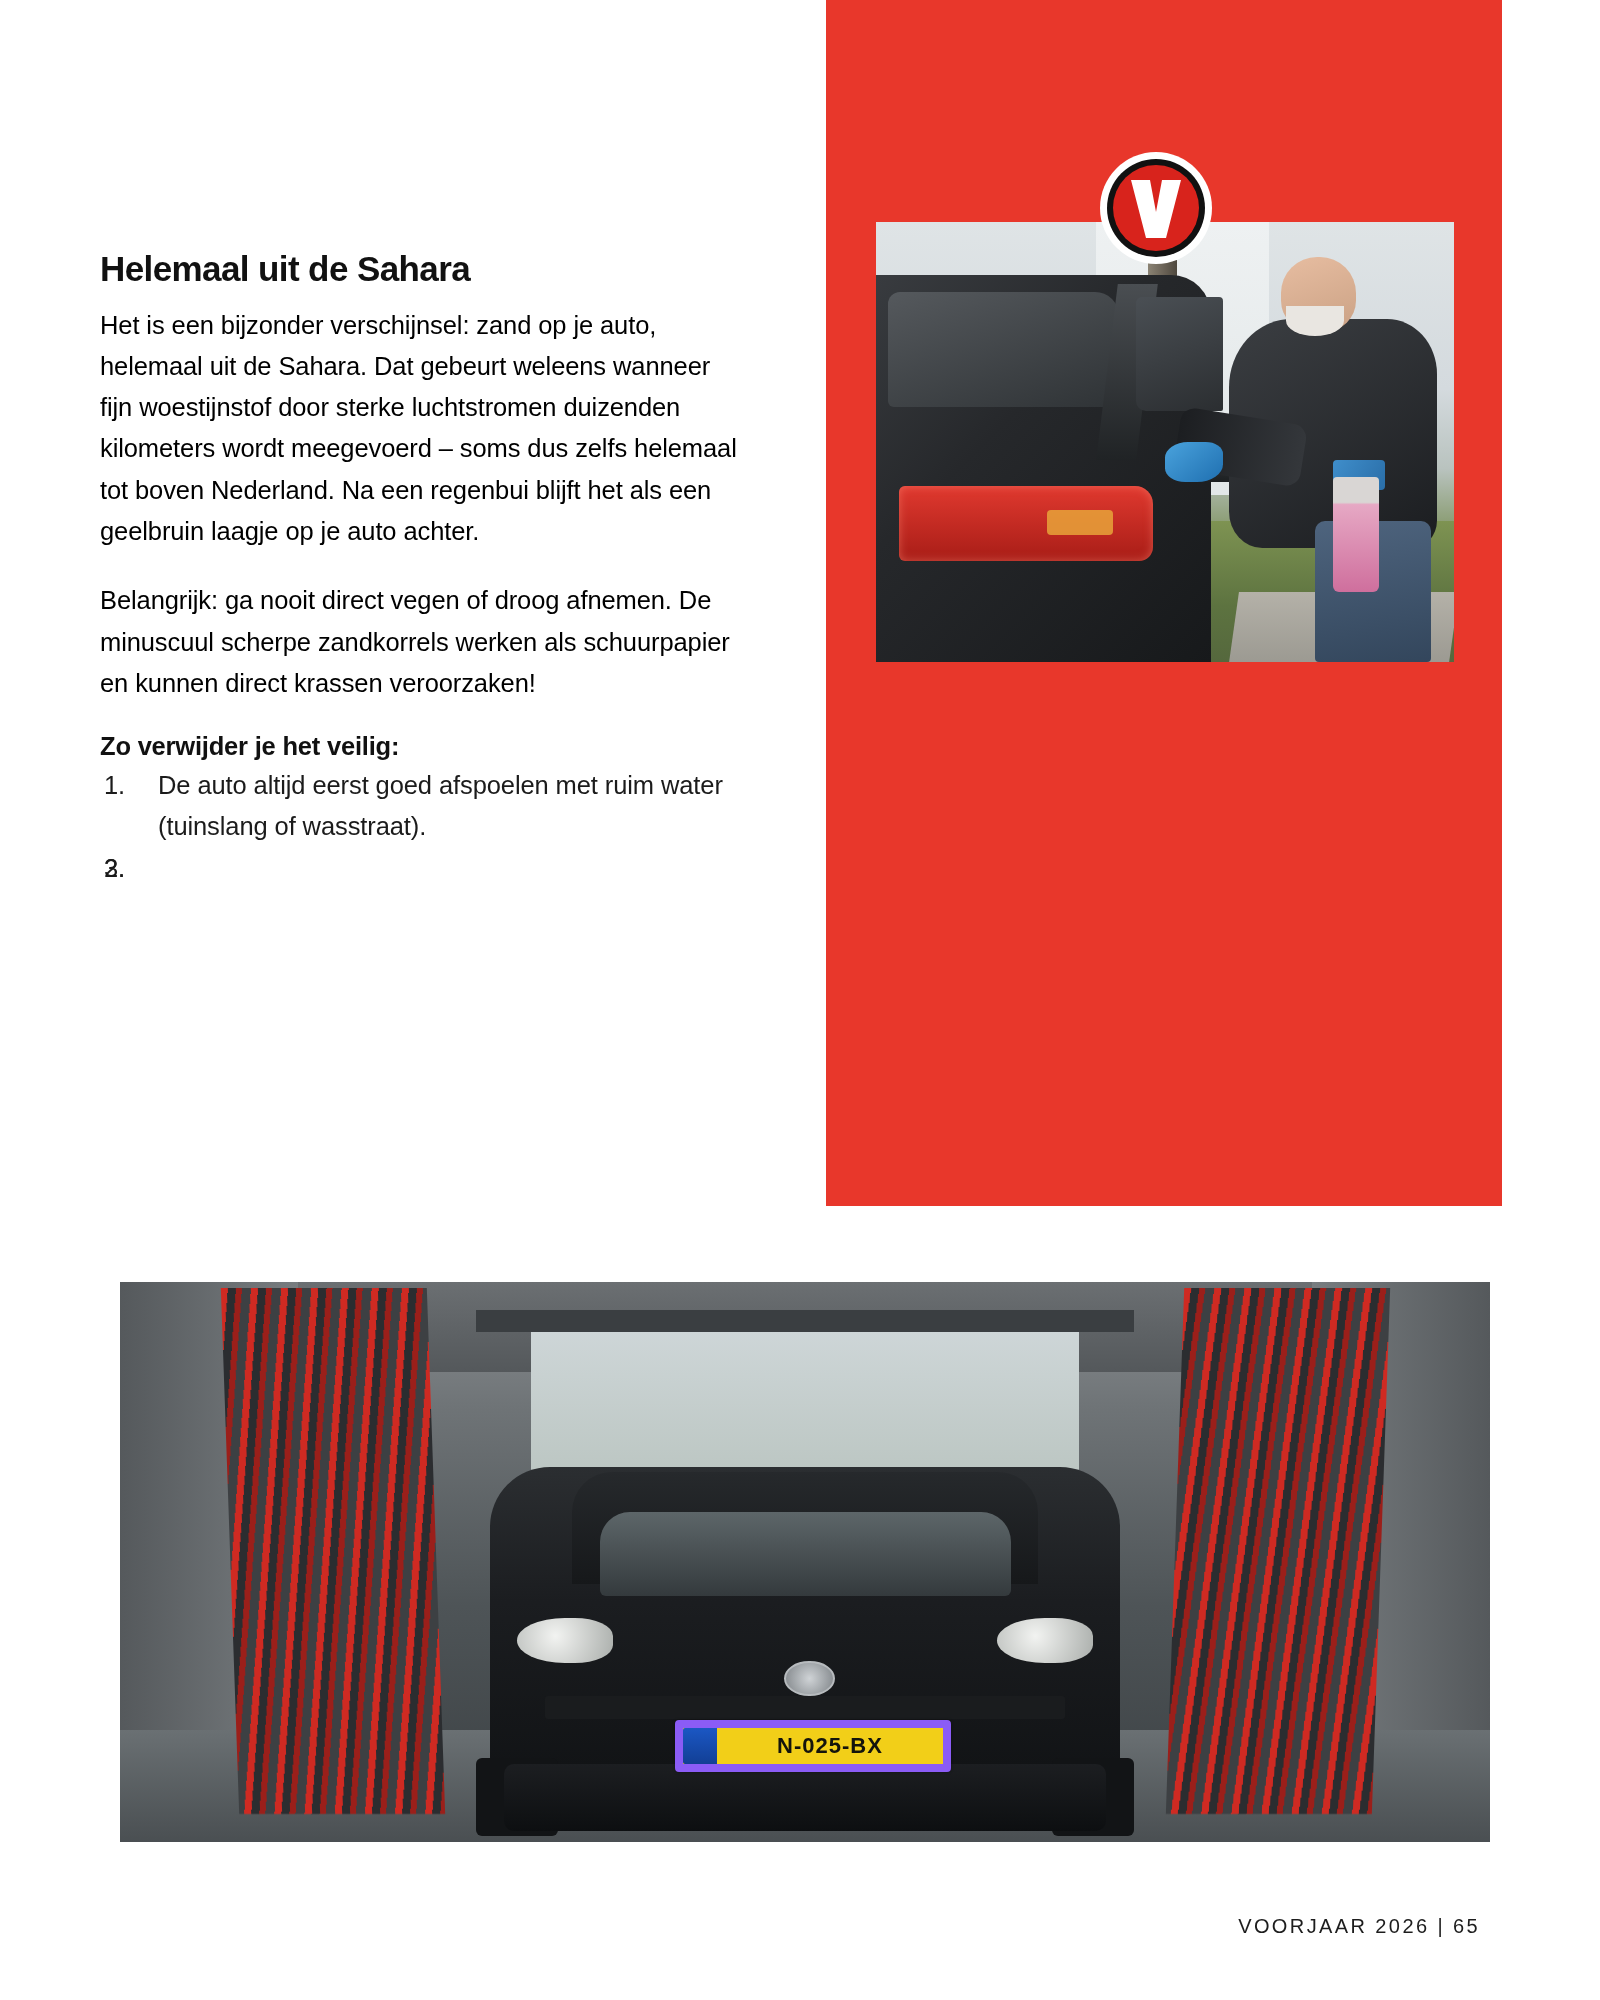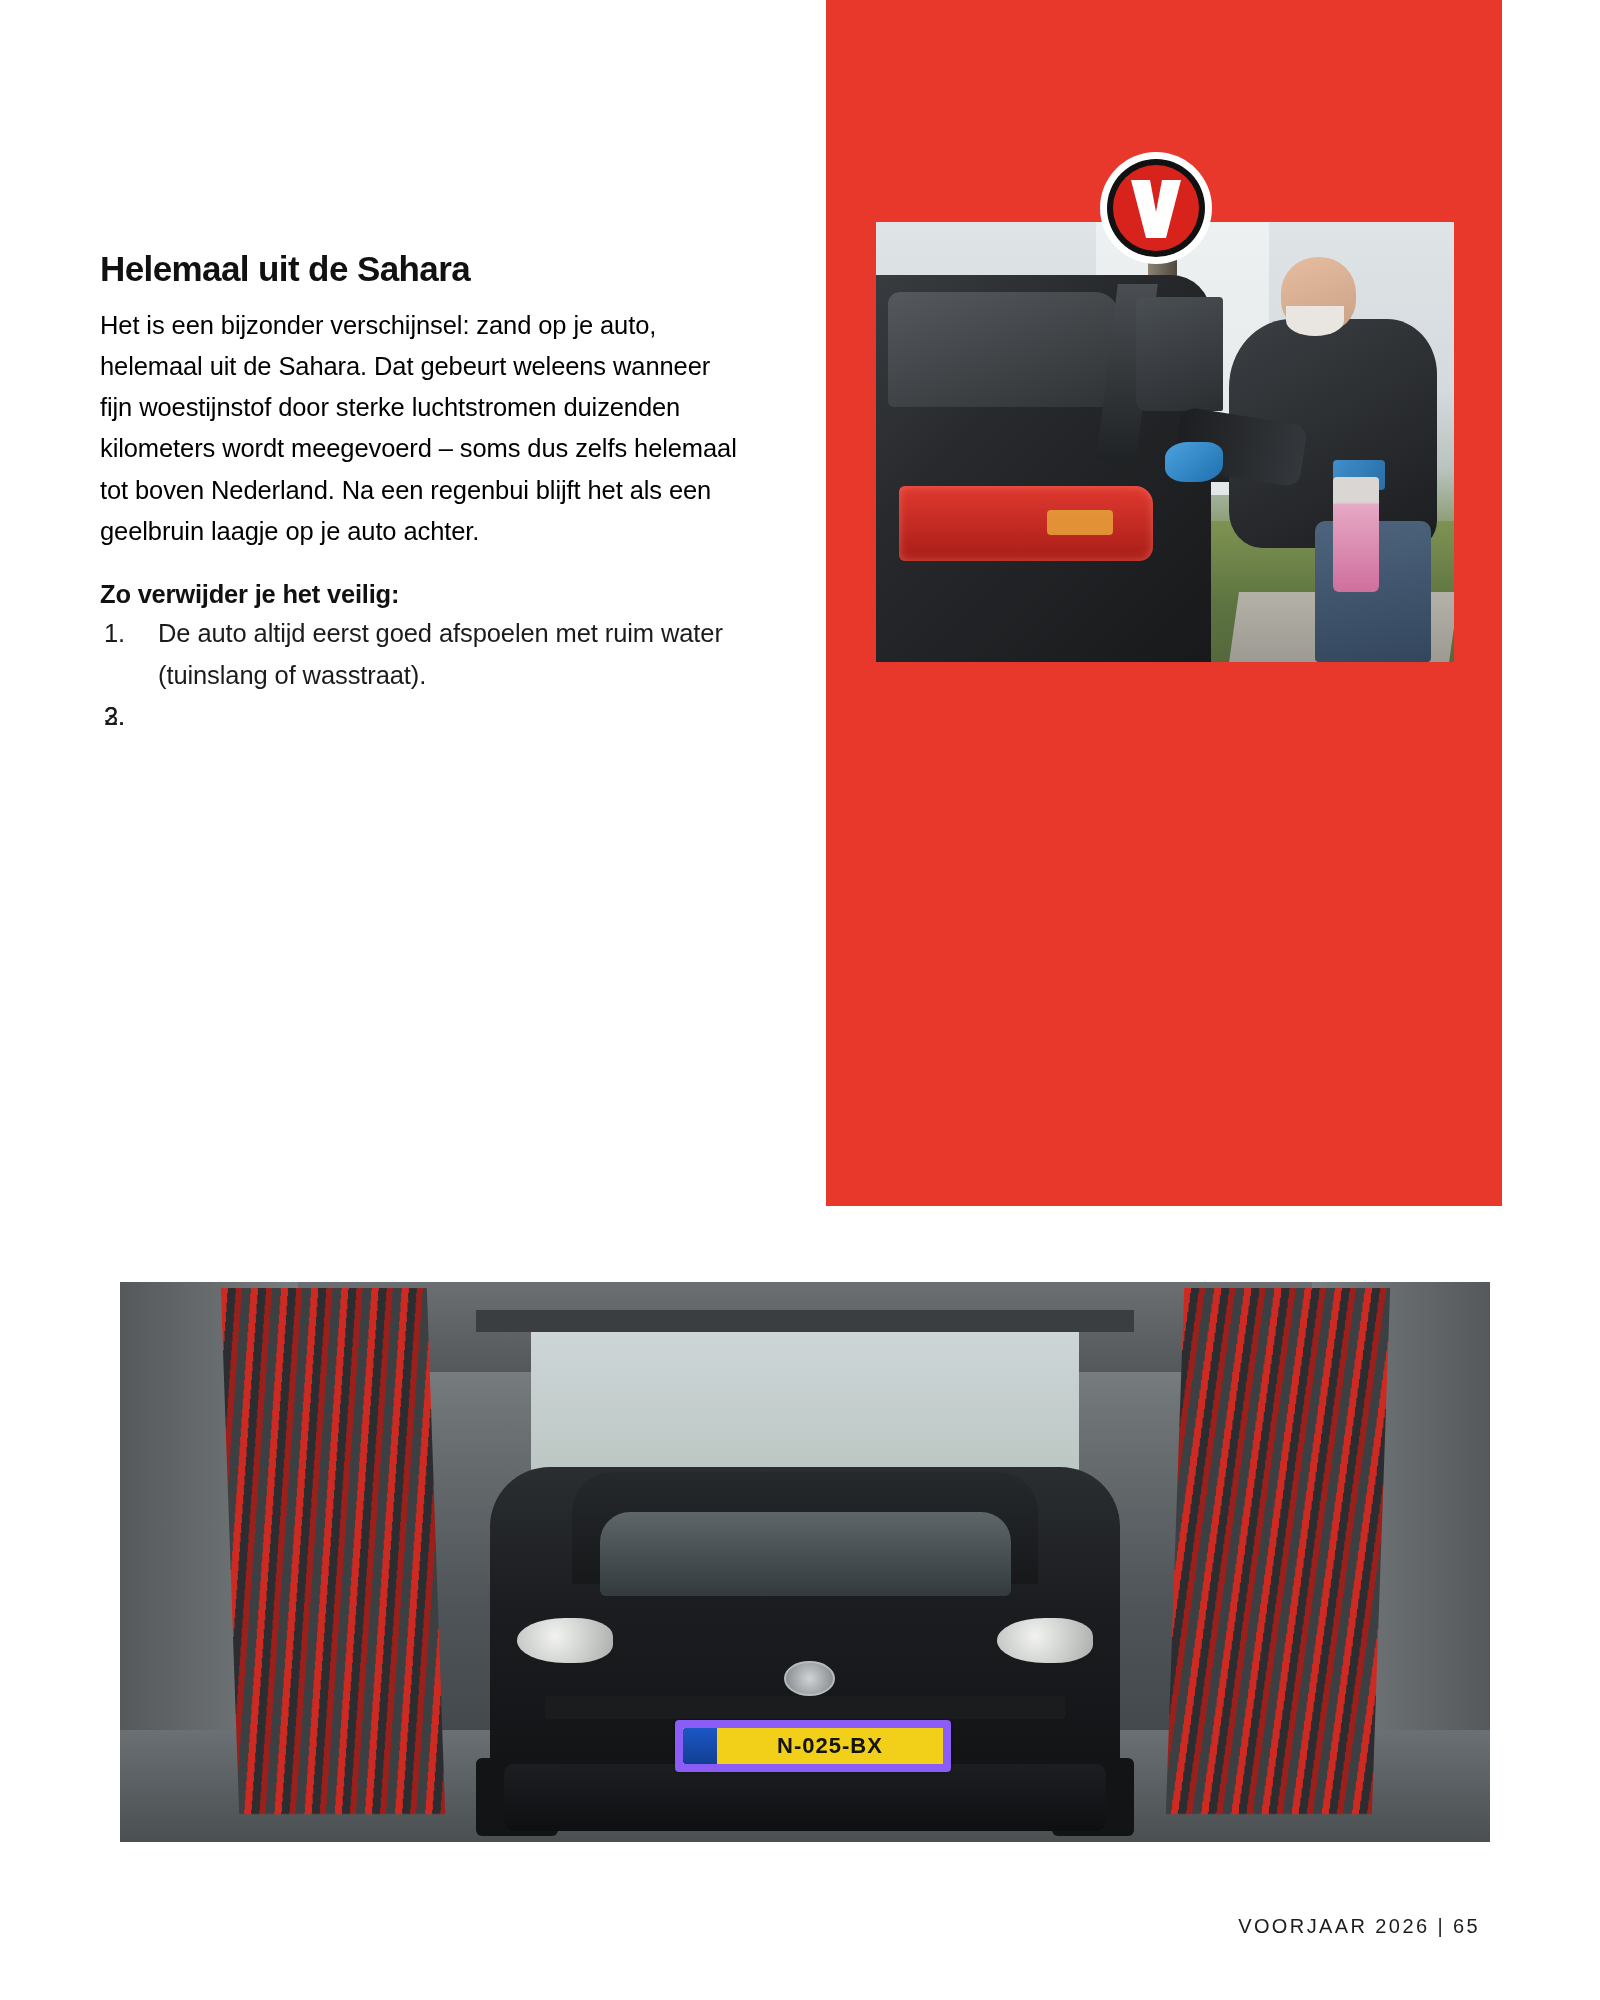--- a/index.html
+++ b/index.html
@@ -314,20 +314,21 @@
 <body>
 
 <div class="page">
 
   <div class="left-col">
 
     <h1 class="article-title">Helemaal uit de Sahara</h1>
 
     <p class="body-par">Het is een bijzonder verschijnsel: zand op je auto, helemaal uit de Sahara. Dat gebeurt weleens wanneer fijn woestijnstof door sterke luchtstromen duizenden kilometers wordt meegevoerd – soms dus zelfs helemaal tot boven Nederland. Na een regenbui blijft het als een geelbruin laagje op je auto achter.</p>
 
+    <p class="body-par">Belangrijk: ga nooit direct vegen of droog afnemen. De minuscuul scherpe zandkorrels werken als schuurpapier en kunnen direct krassen veroorzaken!</p>
 
     <p class="sub-head">Zo verwijder je het veilig:</p>
 
     <ol class="steps">
       <li>
         <span class="num">1.</span>
         <span>De auto altijd eerst goed afspoelen met ruim water (tuinslang of wasstraat).</span>
       </li>
       <li>
         <span class="num">2.</span>

